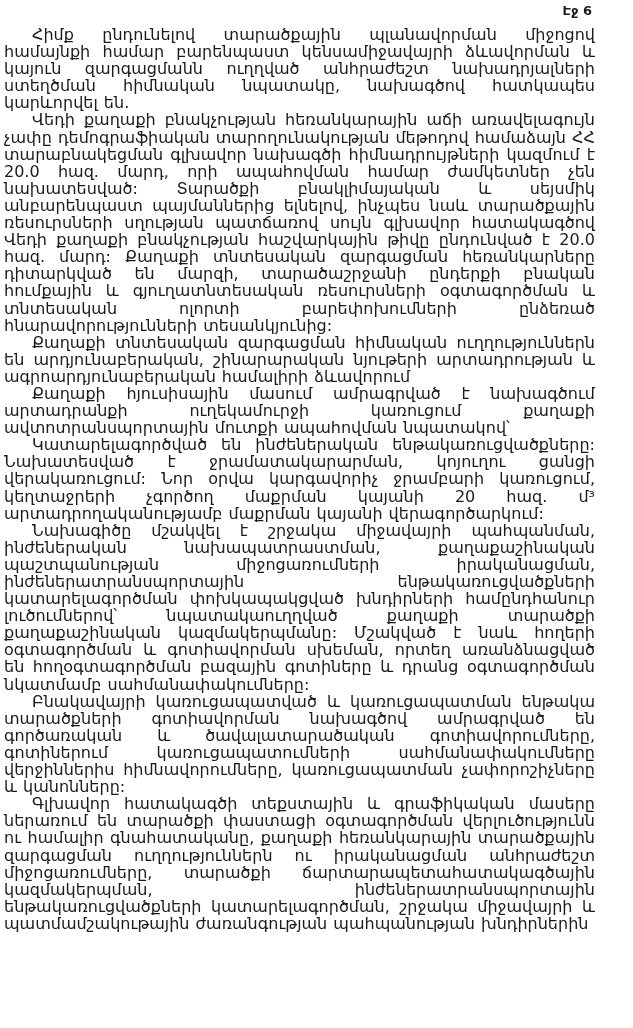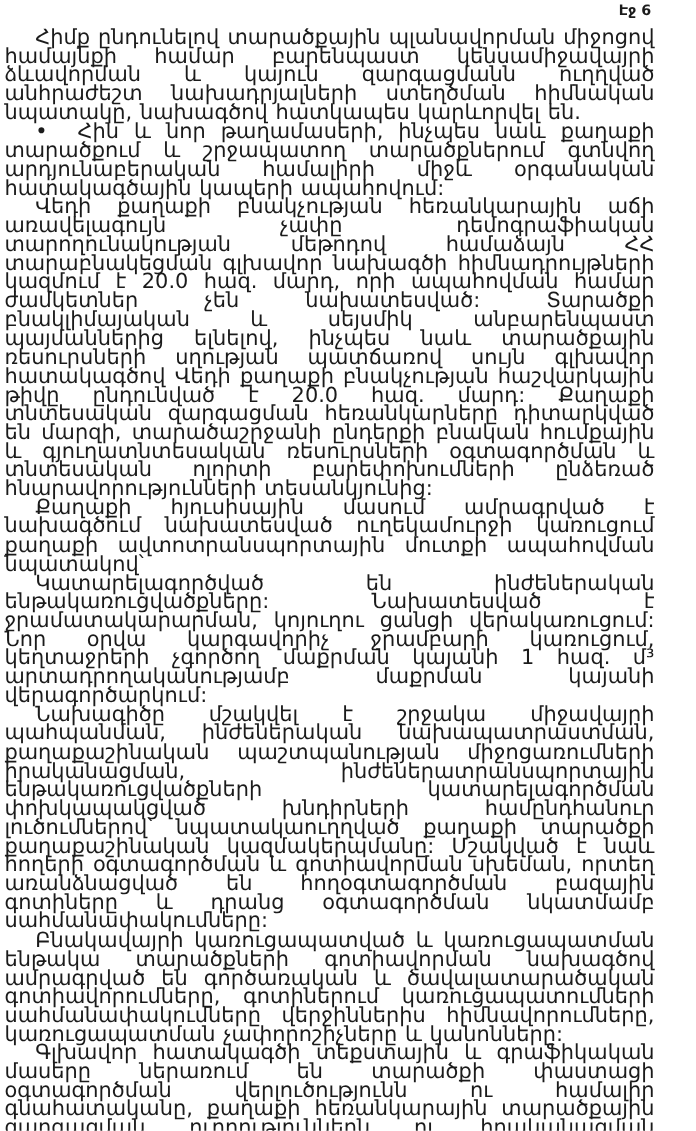--- a/index.html
+++ b/index.html
@@ -26,34 +26,34 @@
     font-size: 13px;
     line-height: 16px;
     padding-right: 3px;
     margin-bottom: 7px;
     font-weight: bold;
   }
   .body-text p {
     margin: 0;
     text-align: justify;
     text-justify: inter-word;
-    font-size: 19px;
+    font-size: 16px;
     line-height: 17.1px;
     text-indent: 28px;
     word-spacing: 1px;
   }
 </style>
 </head>
 <body>
 
 <div class="page">
   <div class="page-num">Էջ 6</div>
   <div class="body-text">
       <p>Հիմք ընդունելով տարածքային պլանավորման միջոցով համայնքի համար բարենպաստ կենսամիջավայրի ձևավորման և կայուն զարգացմանն ուղղված անհրաժեշտ նախադրյալների ստեղծման հիմնական նպատակը, նախագծով հատկապես կարևորվել են.</p>
-      <p>•&nbsp;&nbsp;Հին և նոր թաղամասերի, ինչպես նաև քաղաքի տարածքում և շրջապատող տարածքներում գտնվող արդյունաբերական համալիրի միջև օրգանական հատակագծային կապերի ապահովում:</p>
       <p>Վեդի քաղաքի բնակչության հեռանկարային աճի առավելագույն չափը դեմոգրաֆիական տարողունակության մեթոդով համաձայն ՀՀ տարաբնակեցման գլխավոր նախագծի հիմնադրույթների կազմում է 20.0 հազ. մարդ, որի ապահովման համար ժամկետներ չեն նախատեսված: Տարածքի բնակլիմայական և սեյսմիկ անբարենպաստ պայմաններից ելնելով, ինչպես նաև տարածքային ռեսուրսների սղության պատճառով սույն գլխավոր հատակագծով Վեդի քաղաքի բնակչության հաշվարկային թիվը ընդունված է 20.0 հազ. մարդ: Քաղաքի տնտեսական զարգացման հեռանկարները դիտարկված են մարզի, տարածաշրջանի ընդերքի բնական հումքային և գյուղատնտեսական ռեսուրսների օգտագործման և տնտեսական ոլորտի բարեփոխումների ընձեռած հնարավորությունների տեսանկյունից:</p>
-      <p>Քաղաքի հյուսիսային մասում ամրագրված է նախագծում նախատեսված ուղեկամուրջի կառուցում քաղաքի ավտոտրանսպորտային մուտքի ապահովման նպատակով՝</p>
-      <p>Կատարելագործված են ինժեներական ենթակառուցվածքները: Նախատեսված է ջրամատակարարման, կոյուղու ցանցի վերակառուցում: Նոր օրվա կարգավորիչ ջրամբարի կառուցում, կեղտաջրերի չգործող մաքրման կայանի 1 հազ. մ³ արտադրողականությամբ մաքրման կայանի վերագործարկում:</p>
+      <p>Քաղաքի տնտեսական զարգացման հիմնական ուղղություններն են արդյունաբերական, շինարարական նյութերի արտադրության և ագրոարդյունաբերական համալիրի ձևավորում</p>
+      <p>Քաղաքի հյուսիսային մասում ամրագրված է նախագծում արտադրանքի ուղեկամուրջի կառուցում քաղաքի ավտոտրանսպորտային մուտքի ապահովման նպատակով՝</p>
+      <p>Կատարելագործված են ինժեներական ենթակառուցվածքները: Նախատեսված է ջրամատակարարման, կոյուղու ցանցի վերակառուցում: Նոր օրվա կարգավորիչ ջրամբարի կառուցում, կեղտաջրերի չգործող մաքրման կայանի 20 հազ. մ³ արտադրողականությամբ մաքրման կայանի վերագործարկում:</p>
       <p>Նախագիծը մշակվել է շրջակա միջավայրի պահպանման, ինժեներական նախապատրաստման, քաղաքաշինական պաշտպանության միջոցառումների իրականացման, ինժեներատրանսպորտային ենթակառուցվածքների կատարելագործման փոխկապակցված խնդիրների համընդհանուր լուծումներով՝ նպատակաուղղված քաղաքի տարածքի քաղաքաշինական կազմակերպմանը: Մշակված է նաև հողերի օգտագործման և գոտիավորման սխեման, որտեղ առանձնացված են հողօգտագործման բազային գոտիները և դրանց օգտագործման նկատմամբ սահմանափակումները:</p>
       <p>Բնակավայրի կառուցապատված և կառուցապատման ենթակա տարածքների գոտիավորման նախագծով ամրագրված են գործառական և ծավալատարածական գոտիավորումները, գոտիներում կառուցապատումների սահմանափակումները վերջիններիս հիմնավորումները, կառուցապատման չափորոշիչները և կանոնները:</p>
       <p>Գլխավոր հատակագծի տեքստային և գրաֆիկական մասերը ներառում են տարածքի փաստացի օգտագործման վերլուծությունն ու համալիր գնահատականը, քաղաքի հեռանկարային տարածքային զարգացման ուղղություններն ու իրականացման անհրաժեշտ միջոցառումները, տարածքի ճարտարապետահատակագծային կազմակերպման, ինժեներատրանսպորտային ենթակառուցվածքների կատարելագործման, շրջակա միջավայրի և պատմամշակութային ժառանգության պահպանության խնդիրներին</p>
     </div>
 </div>
 
 </body></html>

